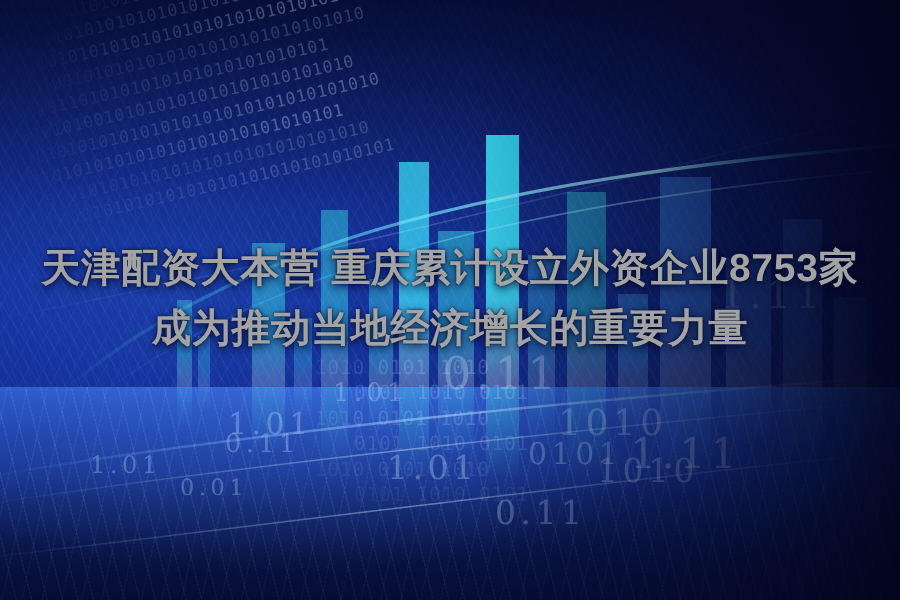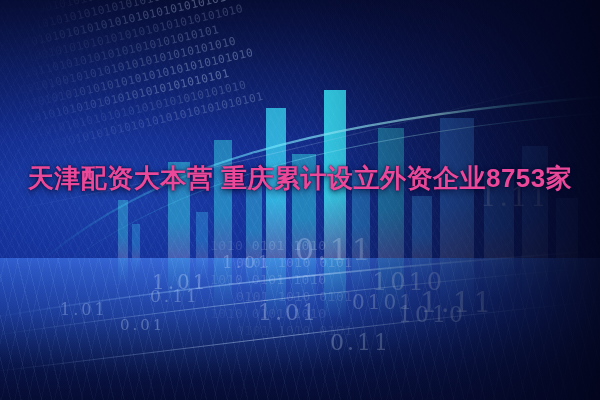--- a/index.html
+++ b/index.html
@@ -112,21 +112,21 @@
     position:absolute;
     top:258px;
     mix-blend-mode:screen;
     opacity:.30;
   }
 
   
   #title{
     position:absolute;left:0;top:158px;width:600px;
     text-align:center;
-    color:#ec4899;
+    color:#a3a3a3;
     font-weight:bold;
     font-size:26px;
     line-height:40px;
     letter-spacing:.5px;
     text-shadow:0 2px 6px rgba(0,8,40,.85), 0 0 2px rgba(0,10,50,.9);
     white-space:nowrap;
   }
   #title .tline{display:block;}
 </style>
 </head>
@@ -242,15 +242,16 @@
     <path d="M-10,318 C140,292 360,268 610,250" fill="none" stroke="url(#gl2)" stroke-width="1.6"></path>
     <path d="M-10,336 C150,312 380,286 610,266" fill="none" stroke="url(#gl3)" stroke-width="1"></path>
     <path d="M-10,372 C160,352 390,322 610,300" fill="none" stroke="url(#gl3)" stroke-width="1"></path>
     <path d="M-10,214 C120,190 300,150 610,70" fill="none" stroke="url(#gl3)" stroke-width="1" opacity=".5"></path>
   </svg>
 
   <div class="layer" id="rightDark"></div>
 
   <div id="title">
     <span class="tline">天津配资大本营 重庆累计设立外资企业8753家</span>
+    <span class="tline">成为推动当地经济增长的重要力量</span>
   </div>
 
 </div>
 
 </body></html>

